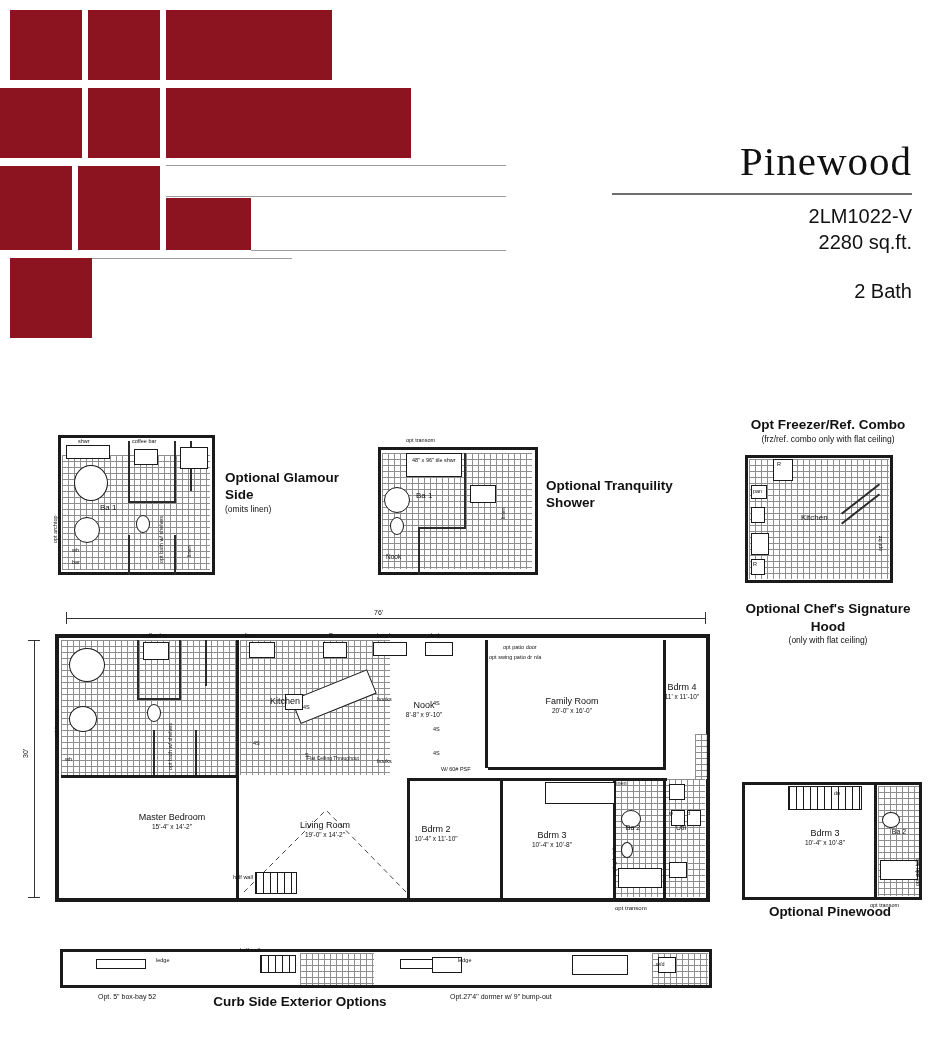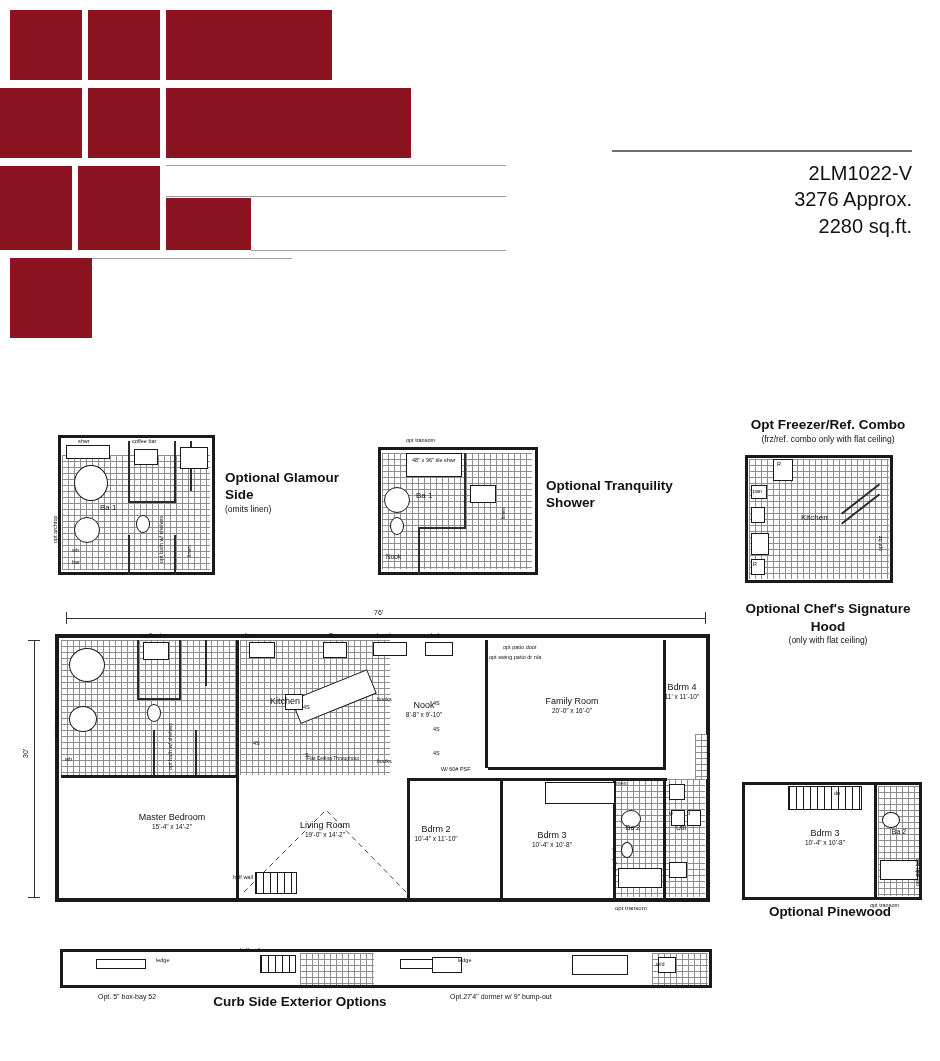--- a/index.html
+++ b/index.html
@@ -174,25 +174,26 @@
 
   <div class="brick" style="left:10px;  top:258px; width:82px;  height:80px;"></div>
 
   <div class="hrule" style="left:166px; top:165px; width:340px;"></div>
   <div class="hrule" style="left:166px; top:196px; width:340px;"></div>
   <div class="hrule" style="left:251px; top:250px; width:255px;"></div>
   <div class="hrule" style="left:92px;  top:258px; width:200px;"></div>
 </div>
 
 <div id="title-block">
+  <div id="model-name">Pinewood</div>
   <div class="title-divider"></div>
   <div class="title-line">2LM1022-V</div>
-  <div class="title-line">3276 Approx.</div>
   <div class="title-line">2280 sq.ft.</div>
   <div class="title-gap"></div>
+  <div class="title-line">2 Bath</div>
 </div>
 
 <div class="plan" id="glamour-plan" style="left:40px; top:435px; width:175px; height:140px;">
 
   <div class="wall" style="left:18px; top:0;    width:157px; height:3px;"></div>
   <div class="wall" style="left:18px; top:137px;width:157px; height:3px;"></div>
   <div class="wall" style="left:18px; top:0;    width:3px;   height:140px;"></div>
   <div class="wall" style="left:172px;top:0;    width:3px;   height:140px;"></div>
 
   <div class="tile" style="left:22px; top:20px; width:148px; height:115px;"></div>

